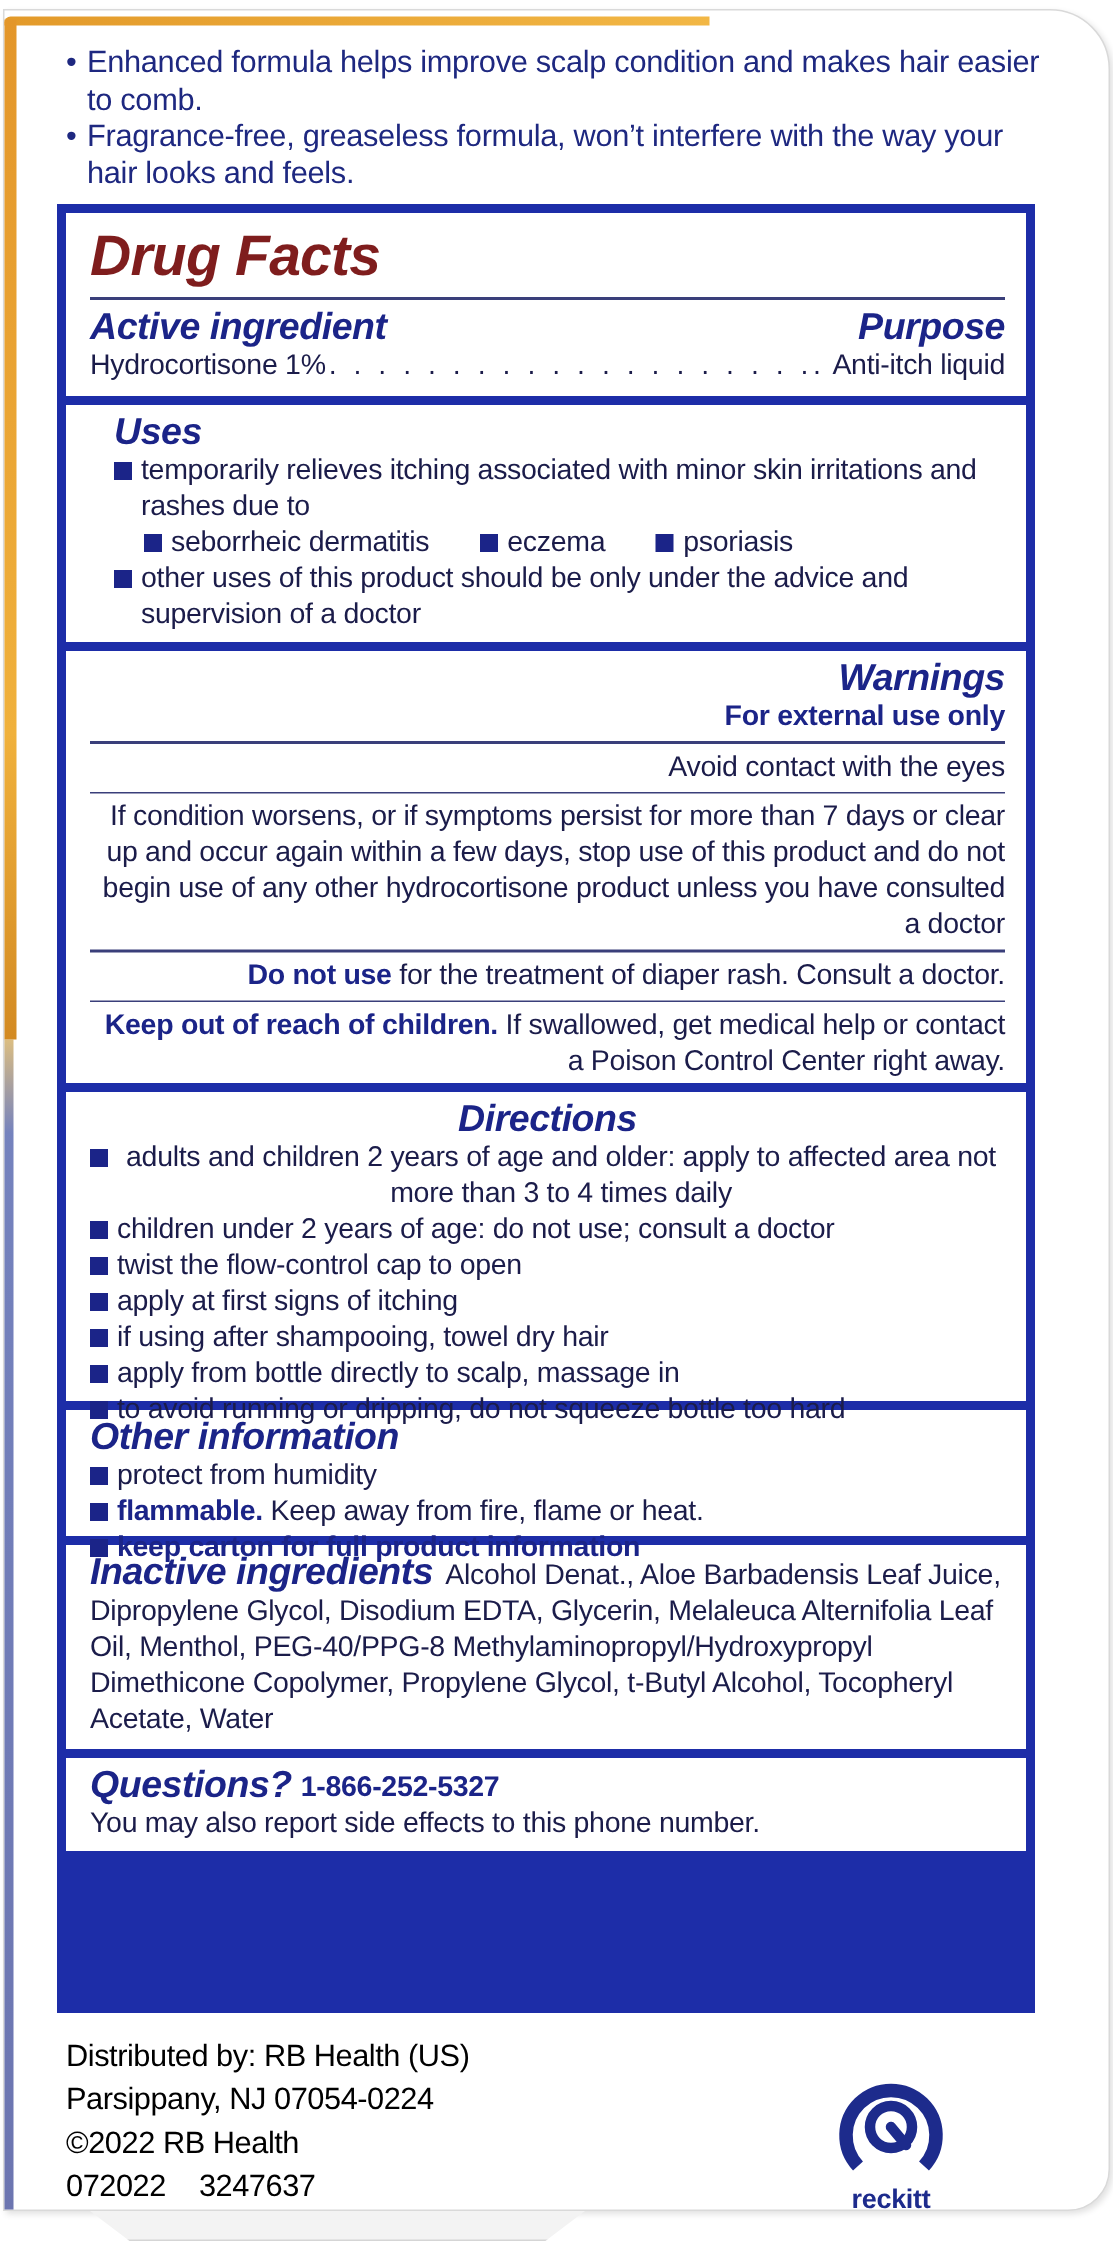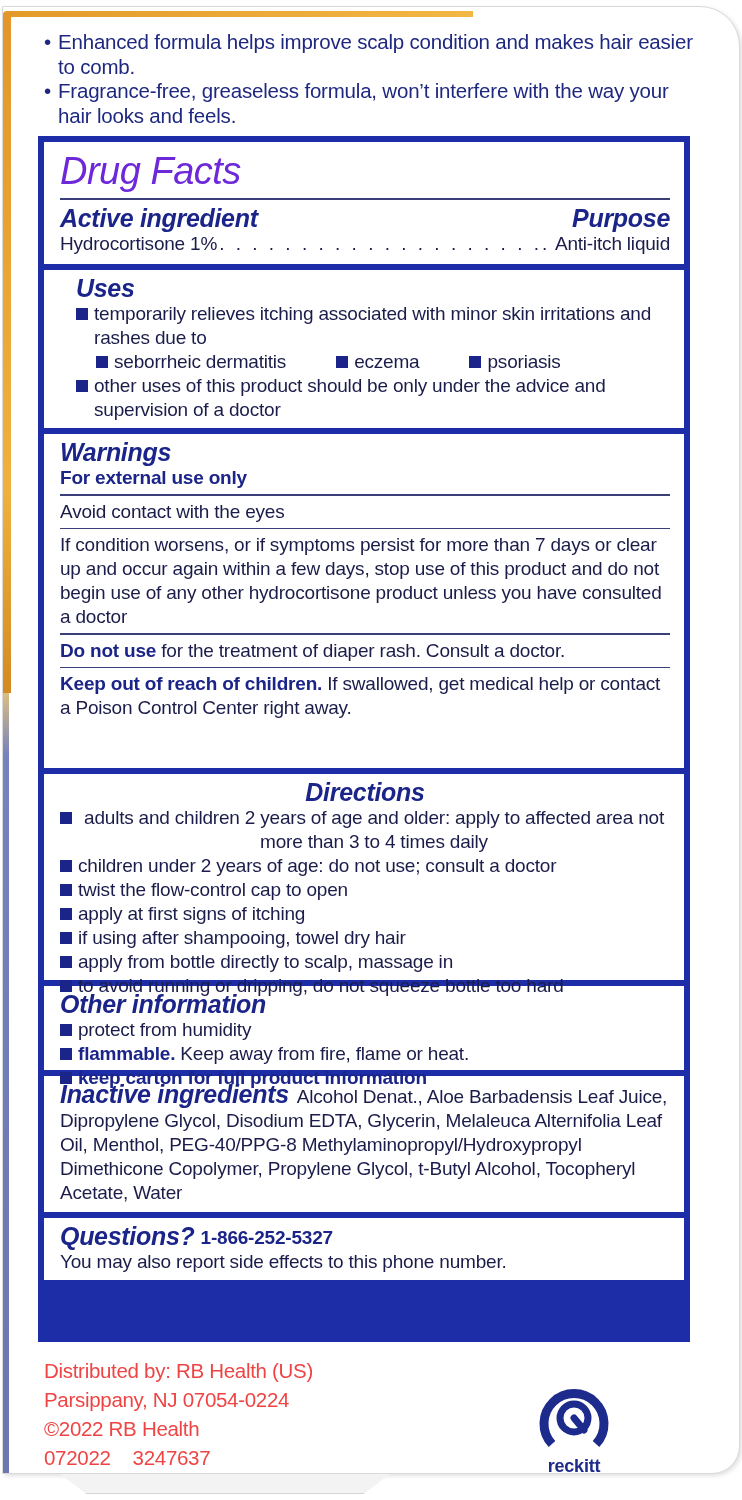--- a/index.html
+++ b/index.html
@@ -44,40 +44,40 @@
     .facts {
       position: absolute; left: 38px; top: 136px; width: 652px; height: 1206px;
       background: #1d2da8;
       padding: 6px 6px 6px 6px;
     }
     .box {
       background: #ffffff; margin-bottom: 6px; padding: 4px 14px 6px 16px;
       color: #1b1c4a; font-size: 19px; line-height: 24px; letter-spacing: -0.2px;
     }
     .box:last-child { margin-bottom: 0; }
-    .h-title { font-weight: normal; font-style: italic; color: #6d28d9; font-size: 38px; line-height: 46px; letter-spacing: -0.5px; padding-top: 2px; }
+    .h-title { font-weight: bold; font-style: italic; color: #7f1d1d; font-size: 38px; line-height: 46px; letter-spacing: -0.5px; padding-top: 2px; }
     .h-sec { font-weight: bold; font-style: italic; color: #1b2488; font-size: 25px; line-height: 28px; letter-spacing: -0.3px; }
     .rule { height: 1.5px; background: #3a3f7a; margin: 4px 0 4px 0; }
     .row-ai { display: flex; justify-content: space-between; align-items: baseline; }
     .row-dots { display: flex; align-items: baseline; white-space: nowrap; overflow: hidden; }
     .row-dots .leader { flex: 1; overflow: hidden; letter-spacing: 3px; color: #1b1c4a; padding: 0 2px; }
     .li { display: flex; align-items: flex-start; }
     .sq { flex: none; width: 12px; height: 12px; background: #1b2488; margin: 6px 6px 0 0; }
-    .sub-row { display: flex; padding-left: 20px; gap: 16px; }
+    .sub-row { display: flex; padding-left: 20px; gap: 0; }
     .sub-row .li { margin-right: 34px; }
     .bold { font-weight: bold; color: #1b2488; }
     .two-col { display: flex; }
     .two-col .li:first-child { margin-right: 40px; }
     .questions-h { display: flex; align-items: flex-end; gap: 6px; }
     .phone { font-weight: bold; color: #1b2488; font-size: 19px; }
 
     
-    .footer { position: absolute; left: 44px; top: 1356px; font-size: 20.5px; line-height: 29px; color: #ef4444; letter-spacing: -0.3px; }
+    .footer { position: absolute; left: 44px; top: 1356px; font-size: 20.5px; line-height: 29px; color: #000000; letter-spacing: -0.3px; }
     .footer .codes span + span { margin-left: 22px; }
-    .logo { position: absolute; left: 536px; top: 1382px; width: 76px; text-align: center; }
+    .logo { position: absolute; left: 556px; top: 1382px; width: 76px; text-align: center; }
     .logo svg { display: block; margin: 0 auto; }
     .logo-text { font-weight: bold; font-size: 18px; color: #1d2b8c; margin-top: 2px; letter-spacing: -0.2px; }
   </style>
 </head>
 <body>
 
 <div class="carton">
   <div class="carton-top-strip"></div>
   <div class="carton-left-strip"></div>
   <div class="carton-left-strip-blue"></div>
@@ -130,21 +130,21 @@
         <span class="sq"></span>
         <span>psoriasis</span>
       </div>
     </div>
     <div class="li">
       <span class="sq"></span>
       <span>other uses of this product should be only under the advice and supervision of a doctor</span>
     </div>
   </div>
 
-  <div class="box" style="height:334px;">
+  <div class="box" style="height:288px;text-align:right;">
     <div class="h-sec">Warnings</div>
     <div class="bold">For external use only</div>
     <div class="rule"></div>
     <div>Avoid contact with the eyes</div>
     <div class="rule"></div>
     <div>If condition worsens, or if symptoms persist for more than 7 days or clear up and occur again within a few days, stop use of this product and do not begin use of any other hydrocortisone product unless you have consulted a doctor</div>
     <div class="rule"></div>
     <div><span class="bold">Do not use</span><span> for the treatment of diaper rash. Consult a doctor.</span></div>
     <div class="rule"></div>
     <div><span class="bold">Keep out of reach of children.</span><span> If swallowed, get medical help or contact a Poison Control Center right away.</span></div>

